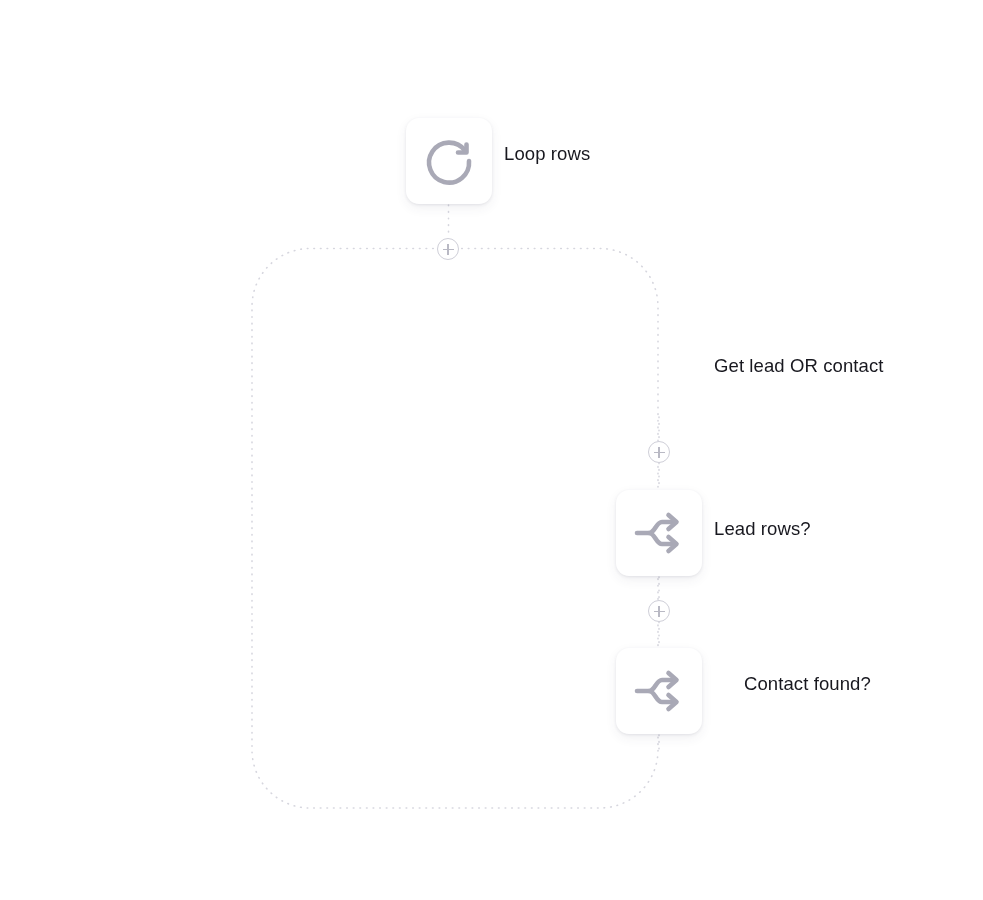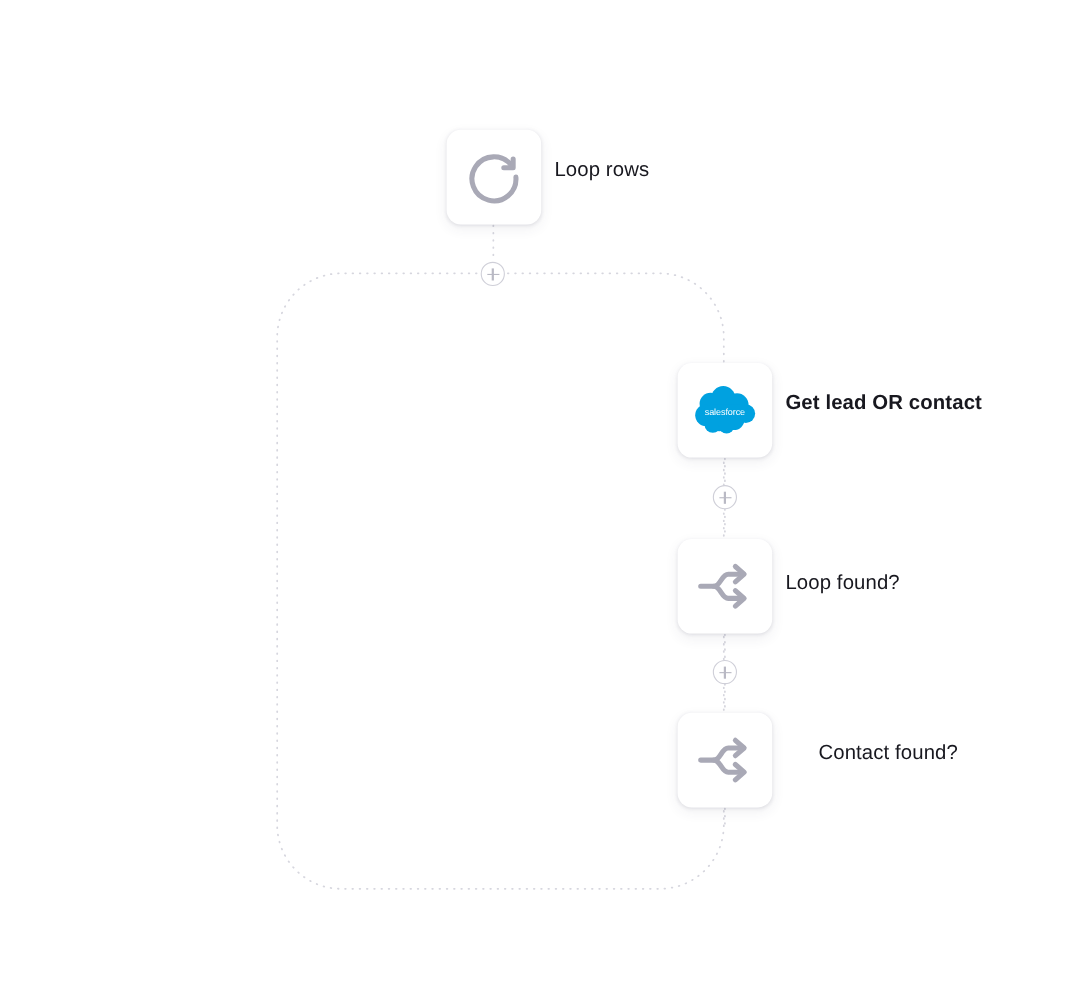--- a/index.html
+++ b/index.html
@@ -115,50 +115,33 @@
   </svg>
 
   <div class="node" style="left:406px; top:118px;">
     <svg class="node-icon" viewBox="0 0 56 56" xmlns="http://www.w3.org/2000/svg">
       <path d="M 44 17.5 A 20 20 0 1 0 48 28" fill="none" stroke="#a9a9b6" stroke-width="4.6" stroke-linecap="round"></path>
       <path d="M 45.5 11.5 L 45.5 19.5 L 37 19.5" fill="none" stroke="#a9a9b6" stroke-width="4.6" stroke-linecap="round" stroke-linejoin="round"></path>
     </svg>
   </div>
   <div class="node-label" style="left:504px; top:145px;">Loop rows</div>
 
-  <div class="node" style="left:616px; top:330px;">
-    <svg class="node-icon sf" viewBox="0 0 120 92" xmlns="http://www.w3.org/2000/svg">
-      <g fill="#00a1e0">
-        <circle cx="34" cy="34" r="20"></circle>
-        <circle cx="57" cy="24" r="22"></circle>
-        <circle cx="82" cy="36" r="21"></circle>
-        <circle cx="98" cy="52" r="17"></circle>
-        <circle cx="26" cy="55" r="20"></circle>
-        <circle cx="50" cy="62" r="22"></circle>
-        <circle cx="76" cy="62" r="20"></circle>
-        <circle cx="38" cy="72" r="15"></circle>
-        <circle cx="63" cy="74" r="14"></circle>
-        <rect x="22" y="36" width="80" height="32" rx="14"></rect>
-      </g>
-      <text x="60" y="54" text-anchor="middle" font-family="'Liberation Sans', sans-serif" font-size="16.5" font-weight="400" fill="#ffffff" letter-spacing="-0.2">salesforce</text>
-    </svg>
-  </div>
-  <div class="node-label" style="left:714px; top:357px;font-weight:bold;">Get lead OR contact</div>
+  <div class="node-label" style="left:714px; top:357px;">Get lead OR contact</div>
 
   <div class="node" style="left:616px; top:490px;">
     <svg class="node-icon" viewBox="0 0 56 56" xmlns="http://www.w3.org/2000/svg">
       <g fill="none" stroke="#a9a9b6" stroke-width="4.6" stroke-linecap="round" stroke-linejoin="round">
         <path d="M 6 28 L 18 28 C 24 28 25 17 31 17 L 44 17"></path>
         <path d="M 18 28 C 24 28 25 39 31 39 L 44 39"></path>
         <path d="M 37.5 10 L 45.5 17 L 37.5 24"></path>
         <path d="M 37.5 32 L 45.5 39 L 37.5 46"></path>
       </g>
     </svg>
   </div>
-  <div class="node-label" style="left:714px; top:520px;">Loop found?</div>
+  <div class="node-label" style="left:714px; top:520px;">Lead rows?</div>
 
   <div class="node" style="left:616px; top:648px;">
     <svg class="node-icon" viewBox="0 0 56 56" xmlns="http://www.w3.org/2000/svg">
       <g fill="none" stroke="#a9a9b6" stroke-width="4.6" stroke-linecap="round" stroke-linejoin="round">
         <path d="M 6 28 L 18 28 C 24 28 25 17 31 17 L 44 17"></path>
         <path d="M 18 28 C 24 28 25 39 31 39 L 44 39"></path>
         <path d="M 37.5 10 L 45.5 17 L 37.5 24"></path>
         <path d="M 37.5 32 L 45.5 39 L 37.5 46"></path>
       </g>
     </svg>

